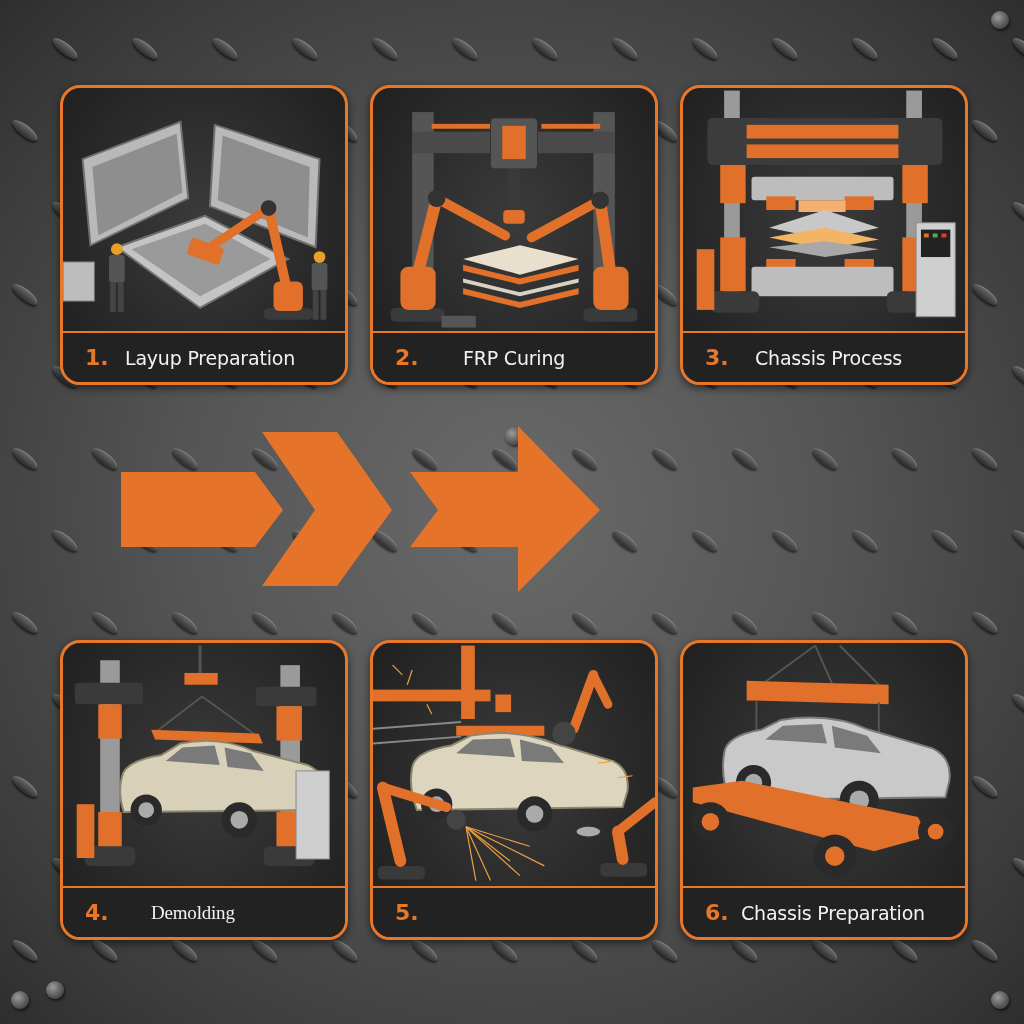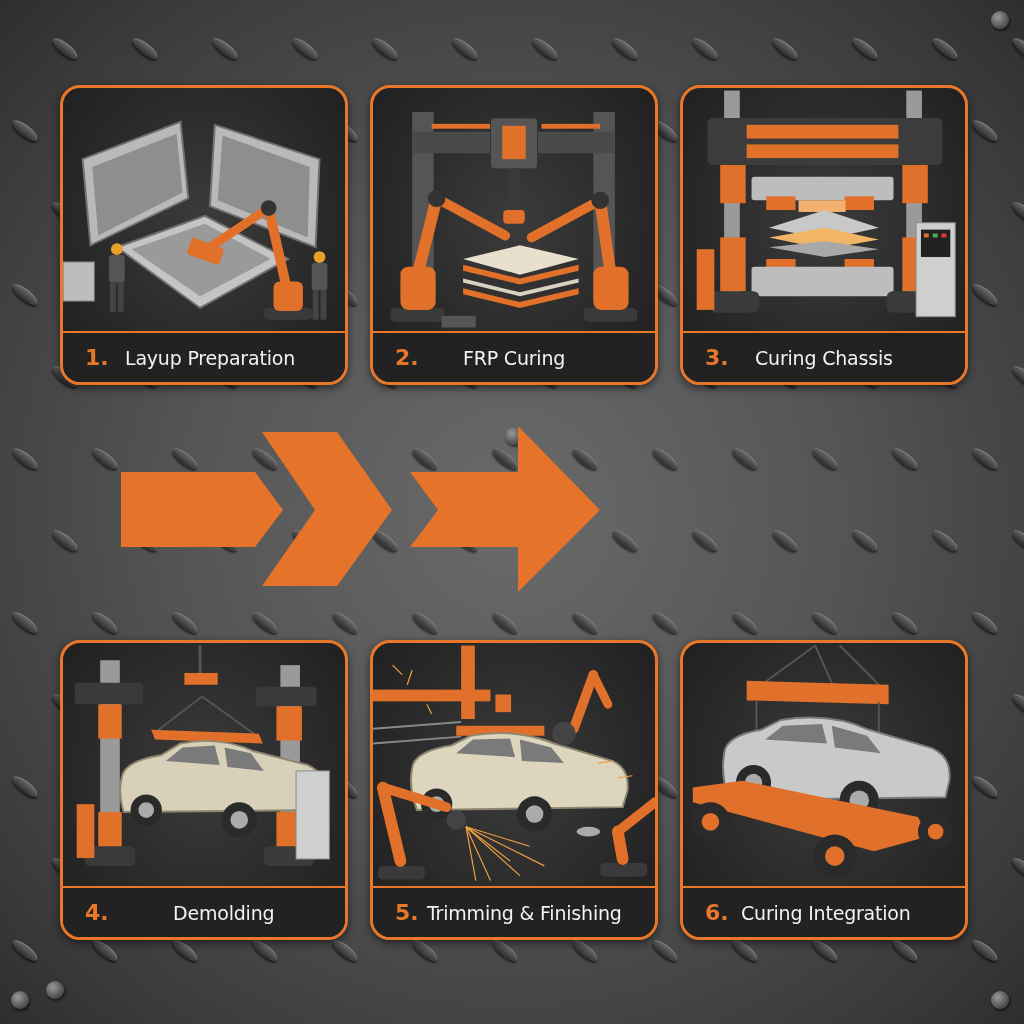--- a/index.html
+++ b/index.html
@@ -348,21 +348,21 @@
         <rect x="243" y="142" width="30" height="28" fill="#222"></rect>
         <rect x="246" y="146" width="5" height="4" fill="#e0702a"></rect>
         <rect x="255" y="146" width="5" height="4" fill="#4caf50"></rect>
         <rect x="264" y="146" width="5" height="4" fill="#e53935"></rect>
       </g>
       <rect x="14" y="162" width="18" height="62" fill="#e0702a"></rect>
     </svg>
   </div>
   <div class="label">
     <span class="num">3.</span>
-    <span class="title" style="margin-left:10px;">Curing Chassis</span>
+    <span class="title" style="margin-left:10px;">Chassis Process</span>
   </div>
 </div>
 
 <div class="panel" style="left:60px;top:640px;">
   <div class="art">
     <svg viewBox="0 0 288 246">
       <g>
         <rect x="38" y="15" width="20" height="200" fill="#9a9a9a"></rect>
         <rect x="12" y="38" width="70" height="22" rx="4" fill="#3a3a3a"></rect>
         <rect x="36" y="60" width="24" height="35" fill="#e0702a"></rect>
@@ -391,21 +391,21 @@
           <circle cx="85" cy="168" r="8" fill="#aaa"></circle>
         <circle cx="180" cy="178" r="18" fill="#2a2a2a"></circle>
           <circle cx="180" cy="178" r="9" fill="#aaa"></circle>
       </g>
       <rect x="238" y="128" width="34" height="90" fill="#cfcfcf" stroke="#888"></rect>
       <rect x="14" y="162" width="18" height="55" fill="#e0702a"></rect>
     </svg>
   </div>
   <div class="label">
     <span class="num">4.</span>
-    <span class="title" style="margin-left:48px;">Demolding</span>
+    <span class="title" style="margin-left:26px;font-family:Liberation Serif, serif;">Demolding</span>
   </div>
 </div>
 
 <div class="panel" style="left:370px;top:640px;">
   <div class="art">
     <svg viewBox="0 0 288 246">
       <g>
         <rect x="90" y="0" width="14" height="75" fill="#e0702a"></rect>
         <rect x="0" y="45" width="120" height="12" fill="#e0702a"></rect>
         <line x1="0" y1="85" x2="90" y2="78" stroke="#888" stroke-width="2"></line>
@@ -449,21 +449,20 @@
         <line x1="20" y1="20" x2="30" y2="30"></line>
           <line x1="40" y1="25" x2="35" y2="40"></line>
         <line x1="55" y1="60" x2="60" y2="70"></line>
           <line x1="230" y1="120" x2="245" y2="118"></line>
         <line x1="250" y1="135" x2="265" y2="133"></line>
       </g>
     </svg>
   </div>
   <div class="label">
     <span class="num" style="min-width:32px;">5.</span>
-    <span class="title">Trimming &amp; Finishing</span>
   </div>
 </div>
 
 <div class="panel" style="left:680px;top:640px;">
   <div class="art">
     <svg viewBox="0 0 288 246">
       <g>
         <line x1="135" y1="0" x2="80" y2="40" stroke="#555" stroke-width="2"></line>
         <line x1="135" y1="0" x2="155" y2="45" stroke="#555" stroke-width="2"></line>
         <line x1="160" y1="0" x2="200" y2="40" stroke="#555" stroke-width="2"></line>
@@ -487,15 +486,15 @@
           <circle cx="28" cy="180" r="9" fill="#e0702a"></circle>
         <circle cx="155" cy="215" r="22" fill="#2a2a2a"></circle>
           <circle cx="155" cy="215" r="10" fill="#e0702a"></circle>
         <circle cx="258" cy="190" r="18" fill="#2a2a2a"></circle>
           <circle cx="258" cy="190" r="8" fill="#e0702a"></circle>
       </g>
     </svg>
   </div>
   <div class="label">
     <span class="num" style="min-width:36px;">6.</span>
-    <span class="title">Curing Integration</span>
+    <span class="title">Chassis Preparation</span>
   </div>
 </div>
 
 </body></html>

